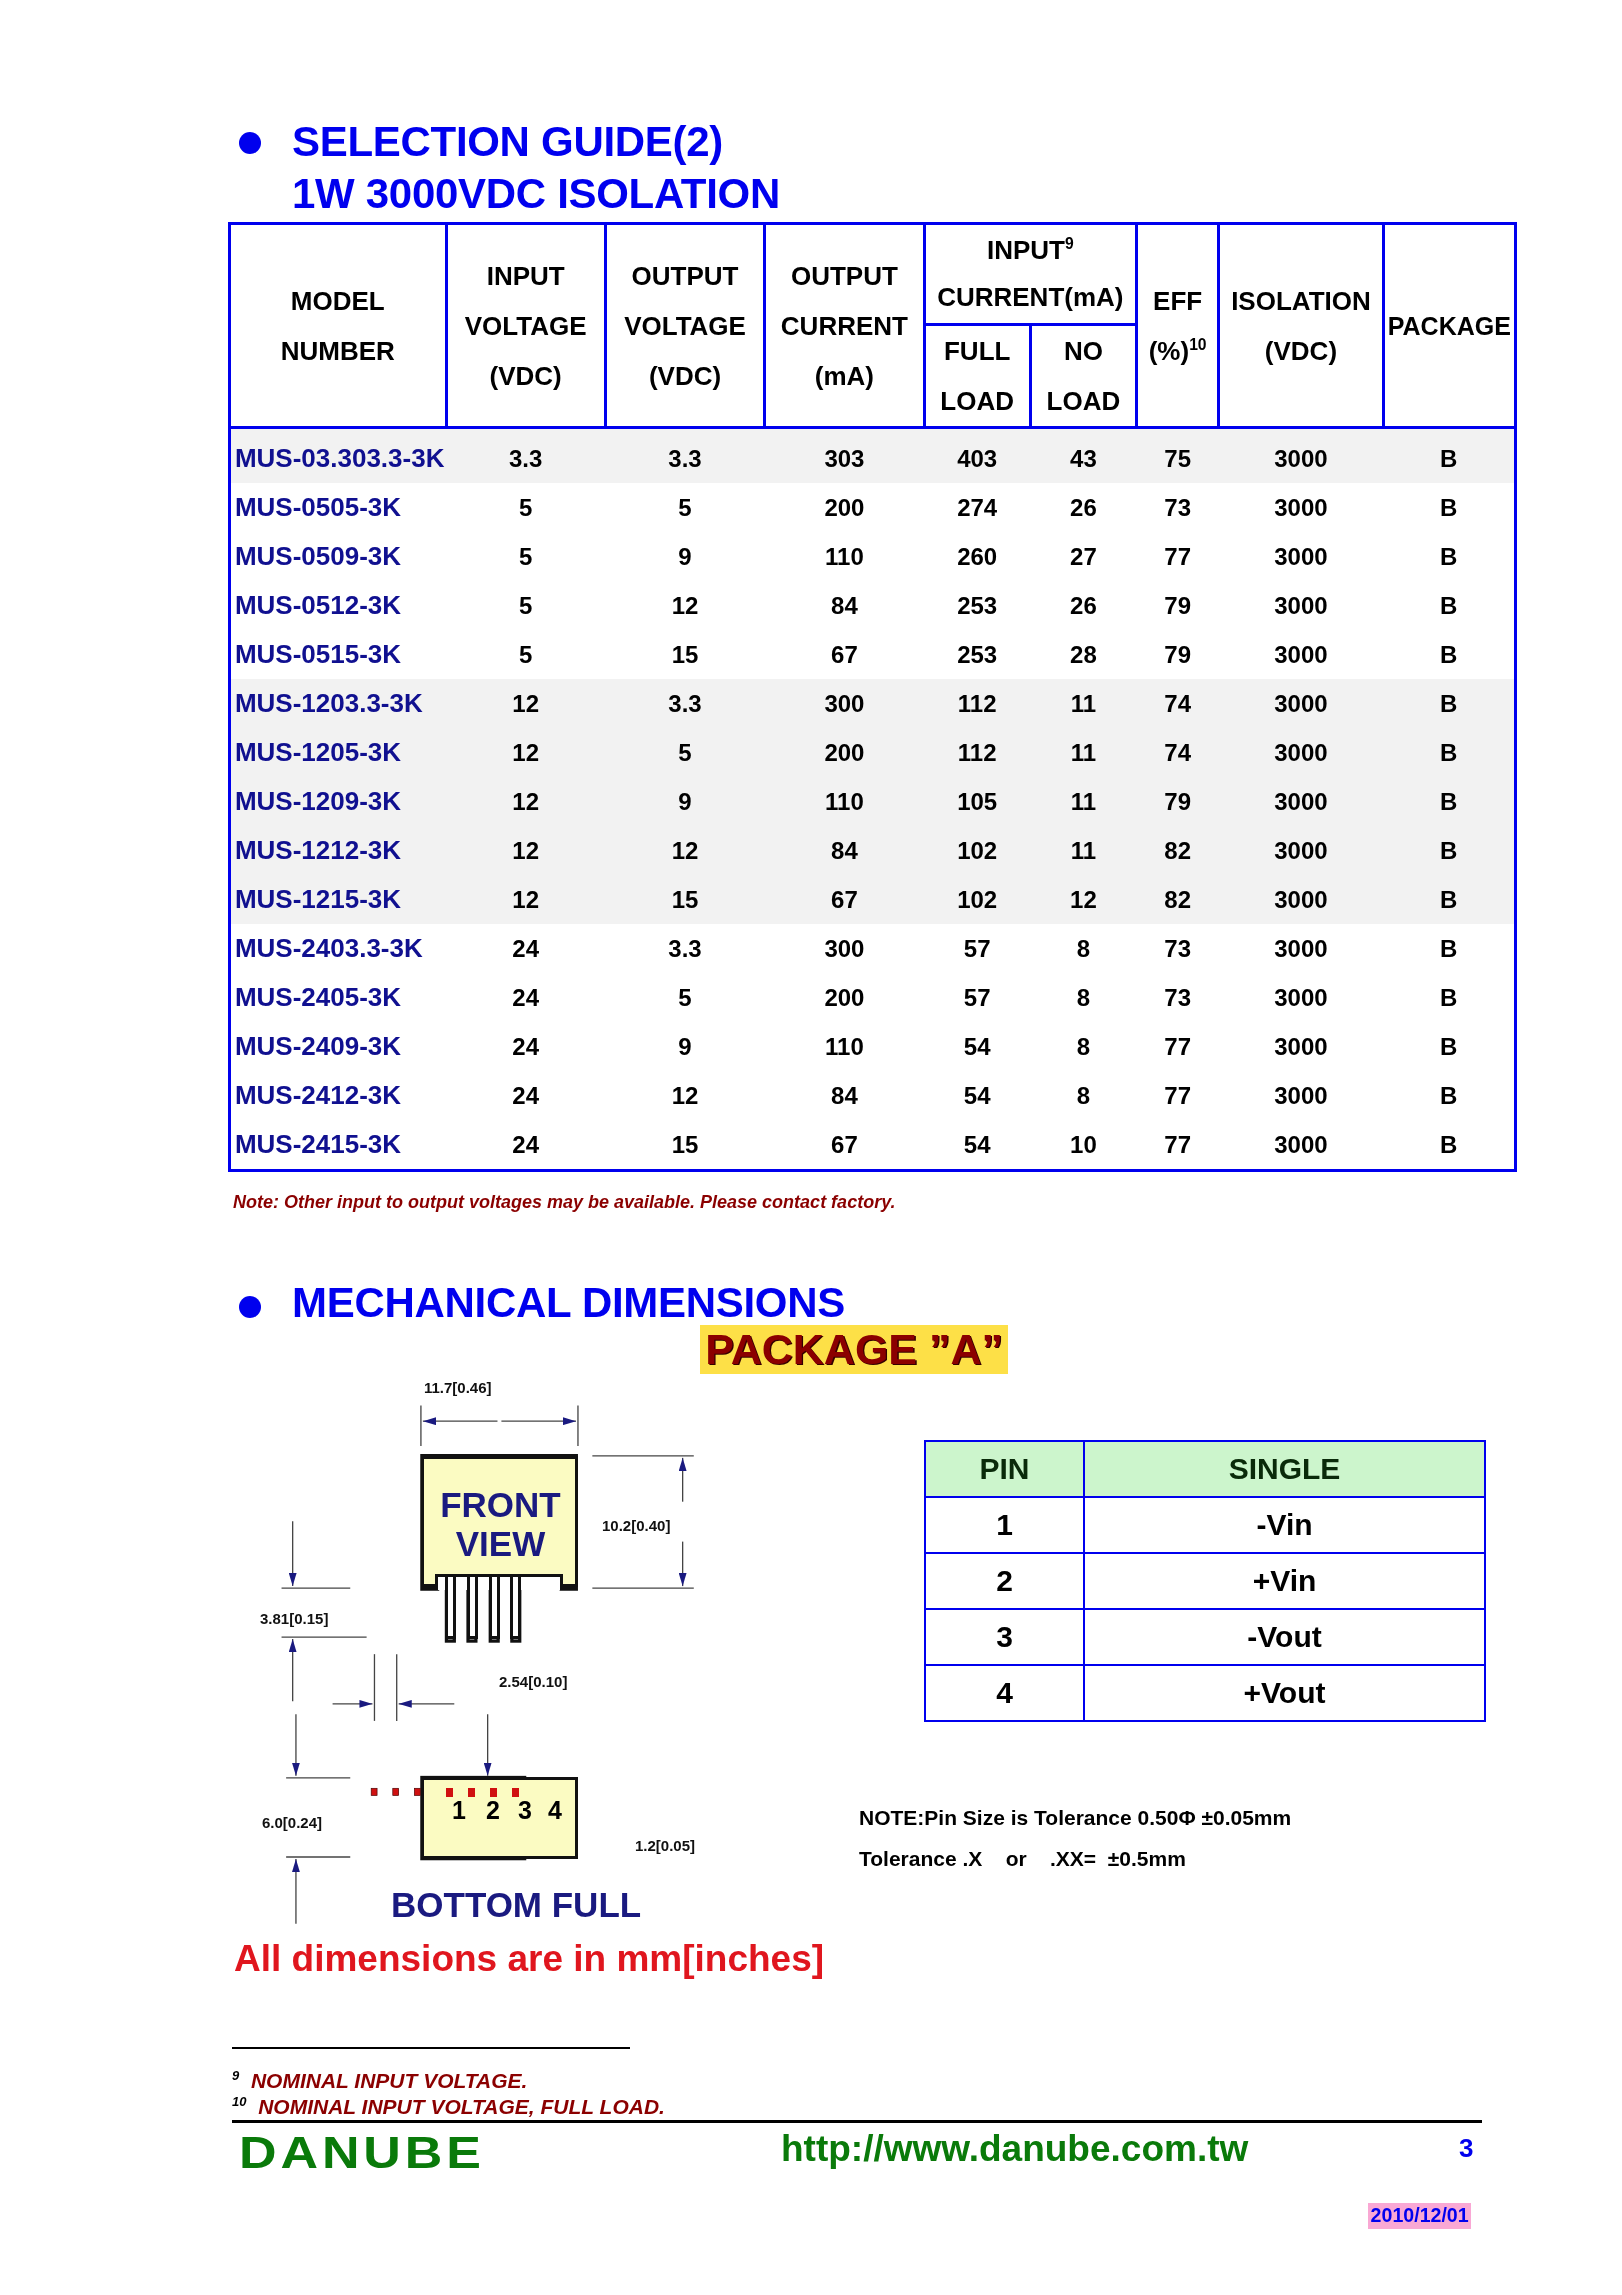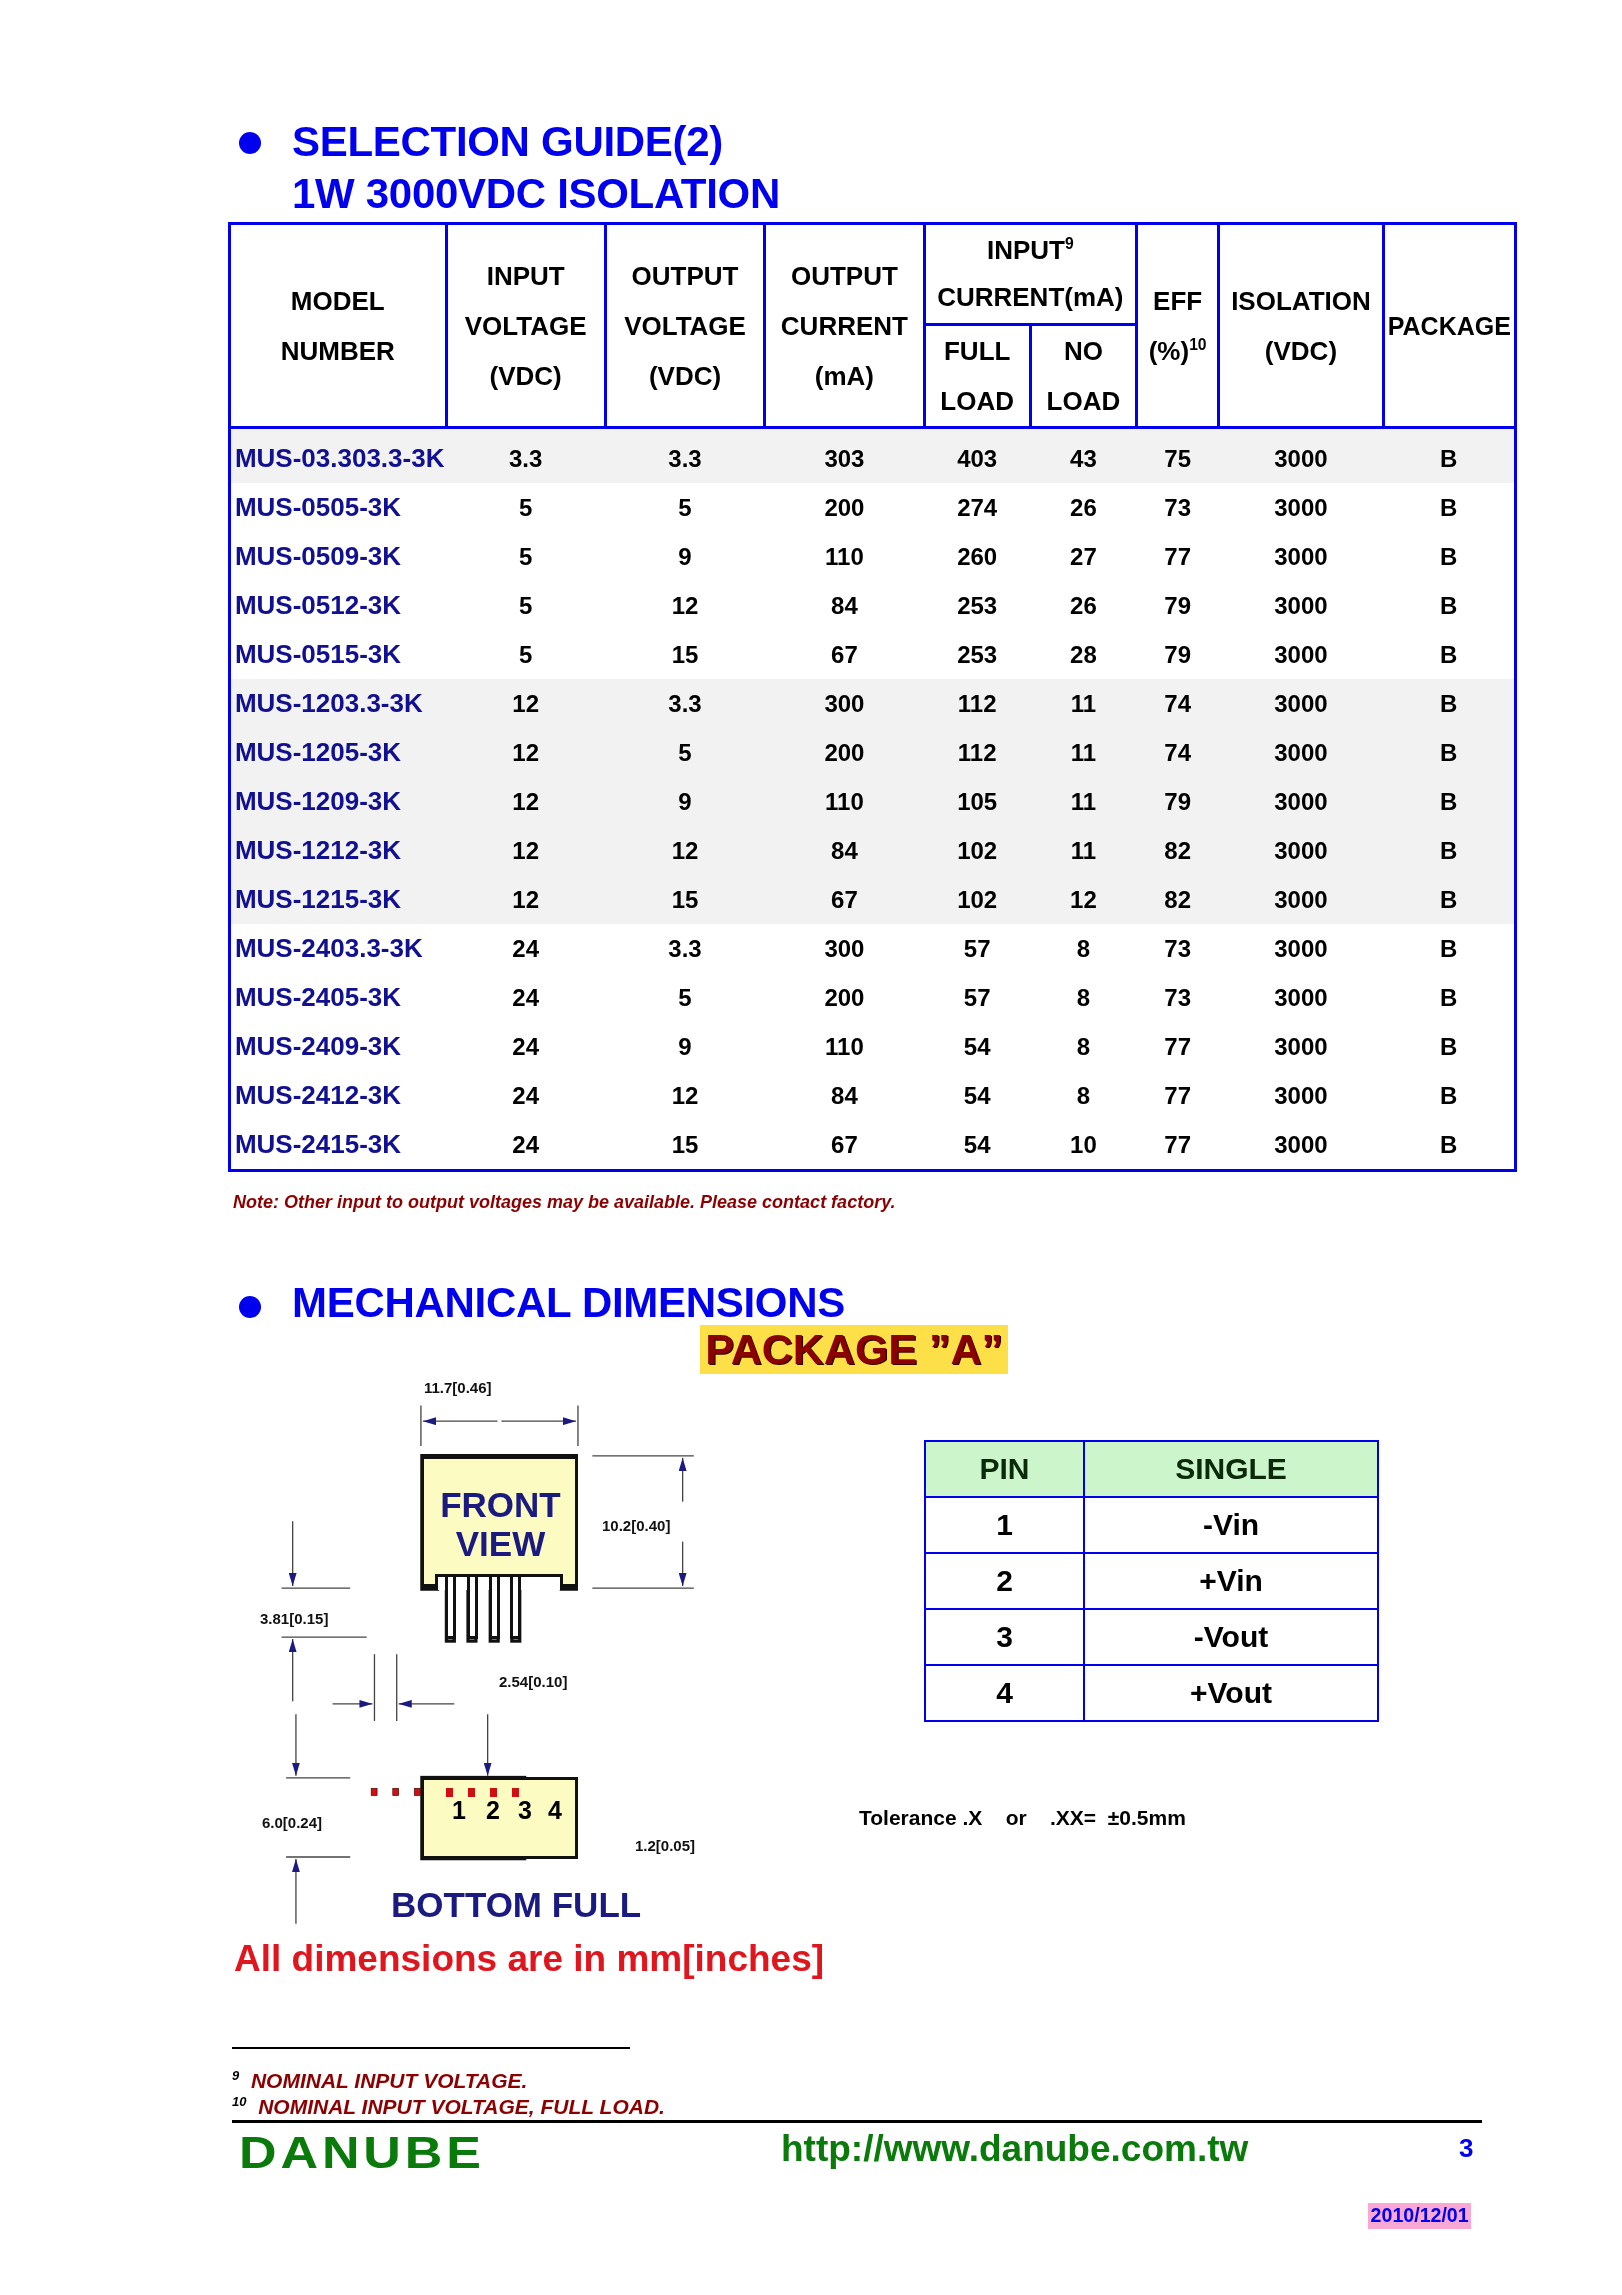--- a/index.html
+++ b/index.html
@@ -22,21 +22,21 @@
   #sel tbody tr:first-child td { padding-top:5.2px; }
 
   .note-red { color:#8b0000; font-style:italic; font-weight:bold; font-size:18px; white-space:nowrap; }
 
   .pkg { background:#fde047; color:#8b0000; font-weight:bold; font-size:43px; padding:0 5.2px;
          text-shadow:1.3px 1.3px 0 #300; white-space:nowrap; }
 
   .dim { font-weight:bold; font-size:15px; white-space:nowrap; color:#111; }
 
   
-  #pins { position:absolute; left:924px; top:1440px; width:455px; border-collapse:collapse;
+  #pins { position:absolute; left:924px; top:1440px; width:562px; border-collapse:collapse;
           border:2.6px solid #0000ee; }
   #pins th, #pins td { border:2.6px solid #0000ee; text-align:center; font-weight:bold;
                        font-size:30px; height:54px; padding:0; }
   #pins th { background:#ccf5cc; color:#0a2a0a; }
   #pins td.pin { width:157px; }
 
   .small-note { font-weight:bold; font-size:21px; white-space:nowrap; }
   .foot { color:#8b0000; font-style:italic; font-weight:bold; font-size:21px; white-space:nowrap; }
   .foot sup { font-size:13px; color:#000; }
 </style>
@@ -405,20 +405,21 @@
         <td>-Vout</td>
       </tr>
       <tr>
         <td class="pin">4</td>
         <td>+Vout</td>
       </tr>
     </tbody>
 </table>
 
 <div class="abs" style="left:859px;top:1806px;">
+  <div class="small-note" style="height:41px;">NOTE:Pin Size is Tolerance 0.50Φ  ±0.05mm</div>
   <div class="small-note" style="white-space:pre;">Tolerance .X    or    .XX=  ±0.5mm</div>
 </div>
 
 <div class="abs" style="left:234px;top:1938px;color:#e0161e;font-weight:bold;font-size:37px;white-space:nowrap;">All dimensions are in mm[inches]</div>
 
 <div class="abs" style="left:232px;top:2047px;width:398px;height:2px;background:#000;"></div>
 <div class="abs foot" style="left:232px;top:2068px;">
   <sup>9</sup>&nbsp;
   <span>NOMINAL INPUT VOLTAGE.</span>
 </div>

